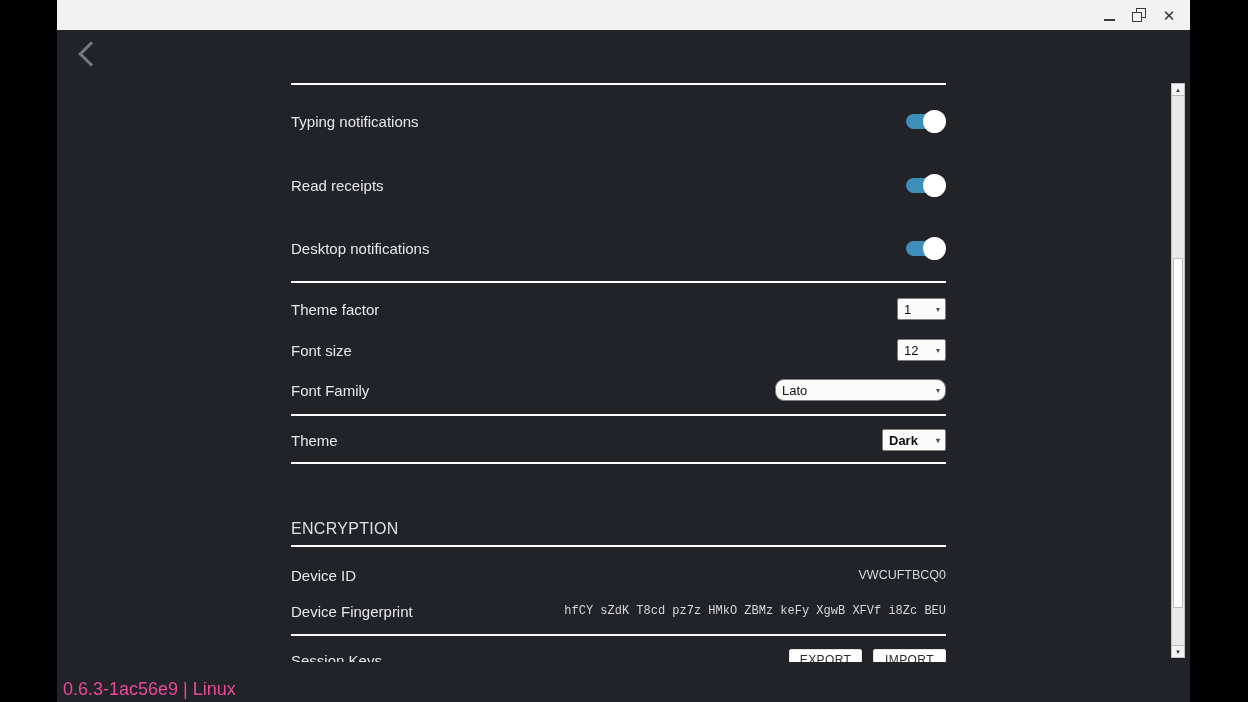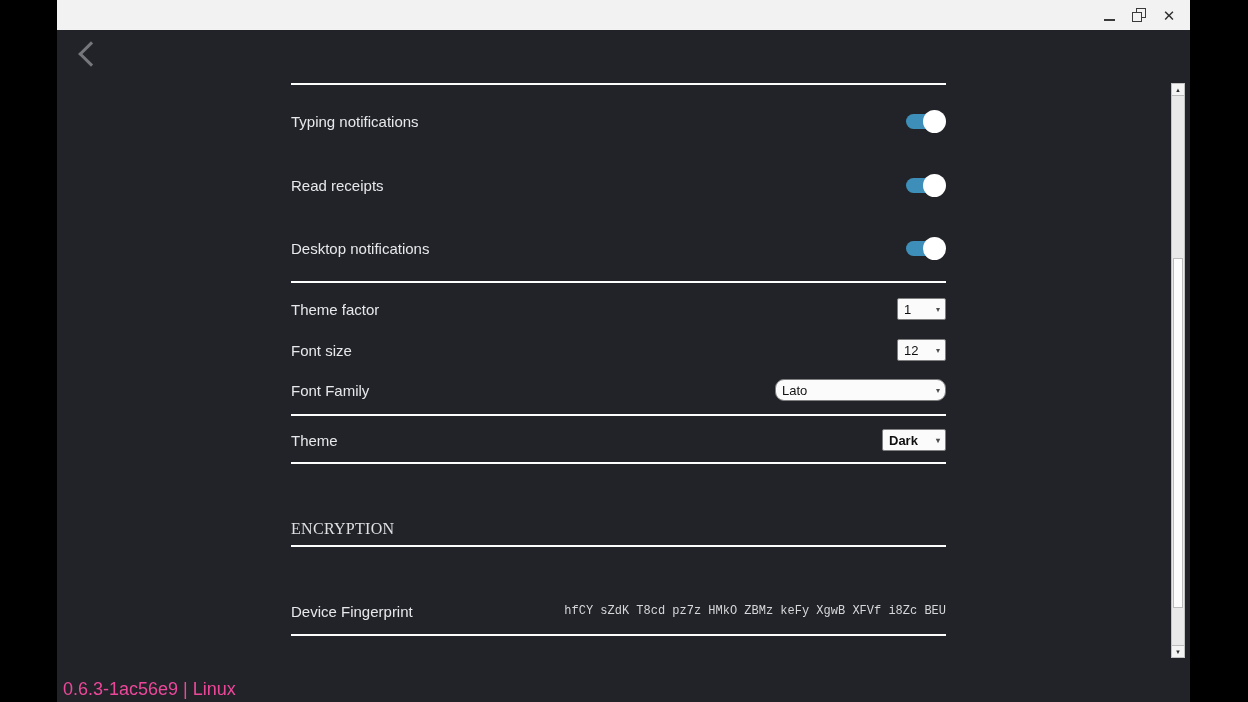--- a/index.html
+++ b/index.html
@@ -39,21 +39,21 @@
   
   .dropdown { height:22px; background:#fbfbfb; border:1px solid #7f7f7f; border-radius:2px;
     display:flex; align-items:center; justify-content:space-between;
     padding:0 5px 0 6px; box-sizing:border-box; font-size:13px; color:#101010; }
   .dd-caret { font-size:8px; color:#4e4e4e; margin-left:8px; }
   .dd-small  { width:49px; }
   .dd-medium { width:64px;font-weight:bold; }
   .dd-large  { width:171px;border-radius:9px; }
 
   
-  .section-title { font-size:16px; color:#dfe0e2; letter-spacing:.3px;font-family:Liberation Serif, serif; }
+  .section-title { font-size:16px; color:#dfe0e2; letter-spacing:.3px; }
   .kv-value { font-size:12.5px; color:#d6d7d9; }
   .mono { font-family:Liberation Mono, monospace; font-size:12px; }
   .btn-group { display:flex; }
   .btn { height:22px; width:73px; background:#fff; color:#2a2a2a; font-size:12px; letter-spacing:.4px;
     border:1px solid #e3e3e3; border-radius:2px; display:flex; align-items:center; justify-content:center; box-sizing:border-box; }
   .btn + .btn { margin-left:11px; }
 
   
   .scrollbar { position:absolute; left:1114px; top:83px; width:14px; height:575px; background:#e9e9e9; border:1px solid #c2c2c2; box-sizing:border-box; }
   .scroll-btn { position:absolute; left:0; width:100%; height:11px; background:#f4f4f4; display:flex; align-items:center; justify-content:center; font-size:6px; color:#2d2d2d; }
@@ -152,28 +152,39 @@
       </div>
 
       <div class="divider" style="top:432px"></div>
 
       <div class="row" style="top:488px;height:22px">
         <span class="section-title">ENCRYPTION</span>
       </div>
 
       <div class="divider" style="top:515px"></div>
 
+      <div class="row" style="top:535px;height:20px">
+        <span class="row-label">Device ID</span>
+        <span class="kv-value">VWCUFTBCQ0</span>
+      </div>
 
       <div class="row" style="top:572px;height:18px">
         <span class="row-label">Device Fingerprint</span>
         <span class="kv-value mono">hfCY sZdK T8cd pz7z HMkO ZBMz keFy XgwB XFVf i8Zc BEU</span>
       </div>
 
       <div class="divider" style="top:604px"></div>
 
+      <div class="row" style="top:617px;height:26px">
+        <span class="row-label">Session Keys</span>
+        <div class="btn-group">
+          <div class="btn">EXPORT</div>
+          <div class="btn">IMPORT</div>
+        </div>
+      </div>
 
     </div>
   </div>
 
   <div class="scrollbar">
     <div class="scroll-btn scroll-up">
       <span>▲</span>
     </div>
     <div class="scroll-thumb"></div>
     <div class="scroll-btn scroll-down">

